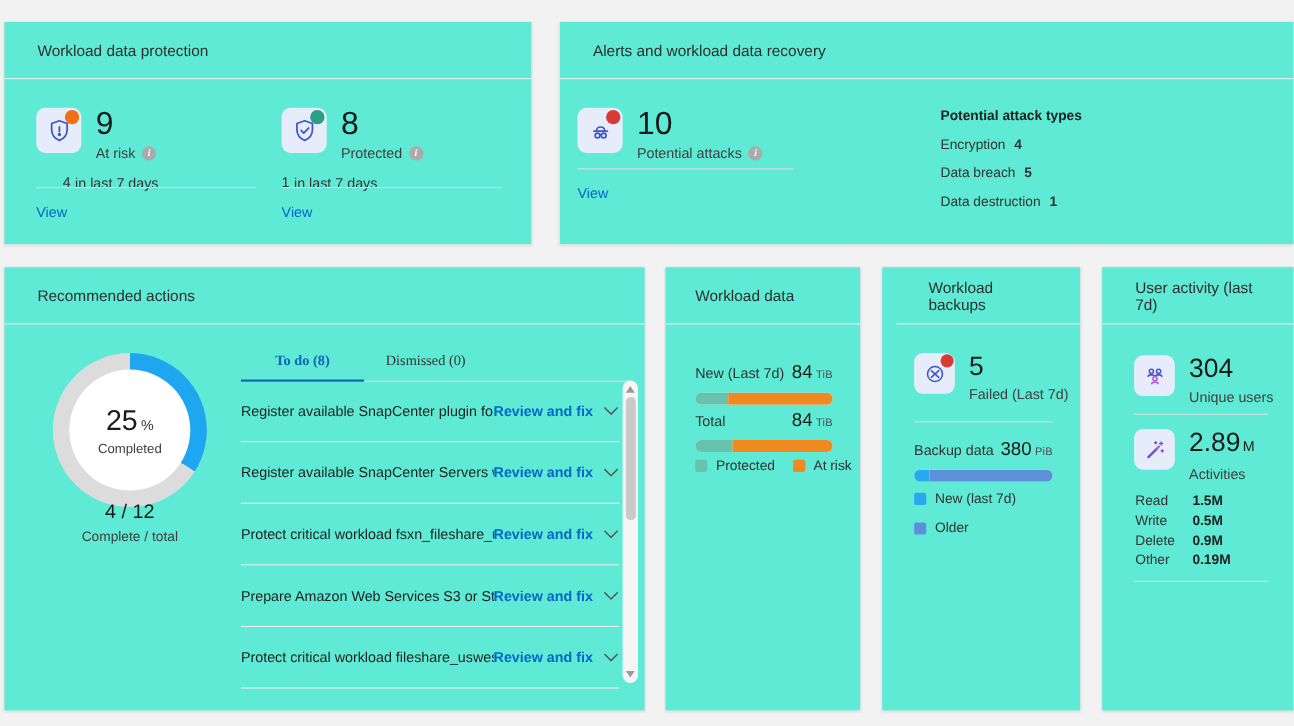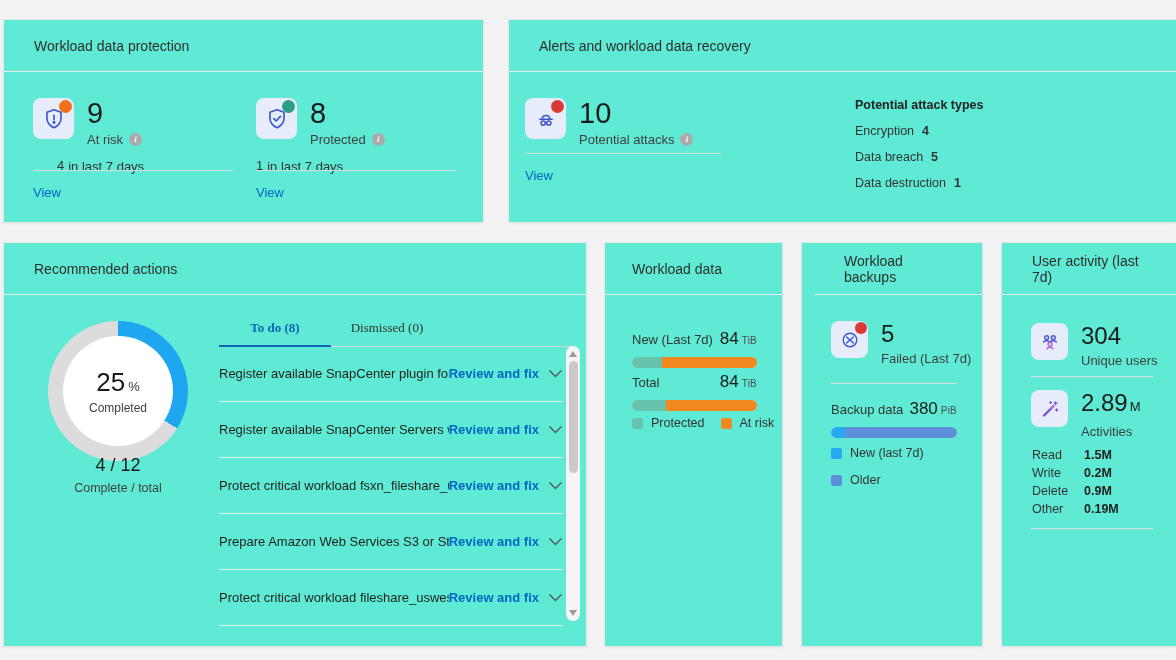--- a/index.html
+++ b/index.html
@@ -367,21 +367,21 @@
     </div>
   </div>
 
   <div class="abs" style="left:30px;top:203px;">
     <div class="brow">
         <span class="bl">Read</span>
         <span class="bv">1.5M</span>
       </div>
     <div class="brow">
         <span class="bl">Write</span>
-        <span class="bv">0.2M</span>
+        <span class="bv">0.5M</span>
       </div>
     <div class="brow">
         <span class="bl">Delete</span>
         <span class="bv">0.9M</span>
       </div>
     <div class="brow">
         <span class="bl">Other</span>
         <span class="bv">0.19M</span>
       </div>
   </div>

